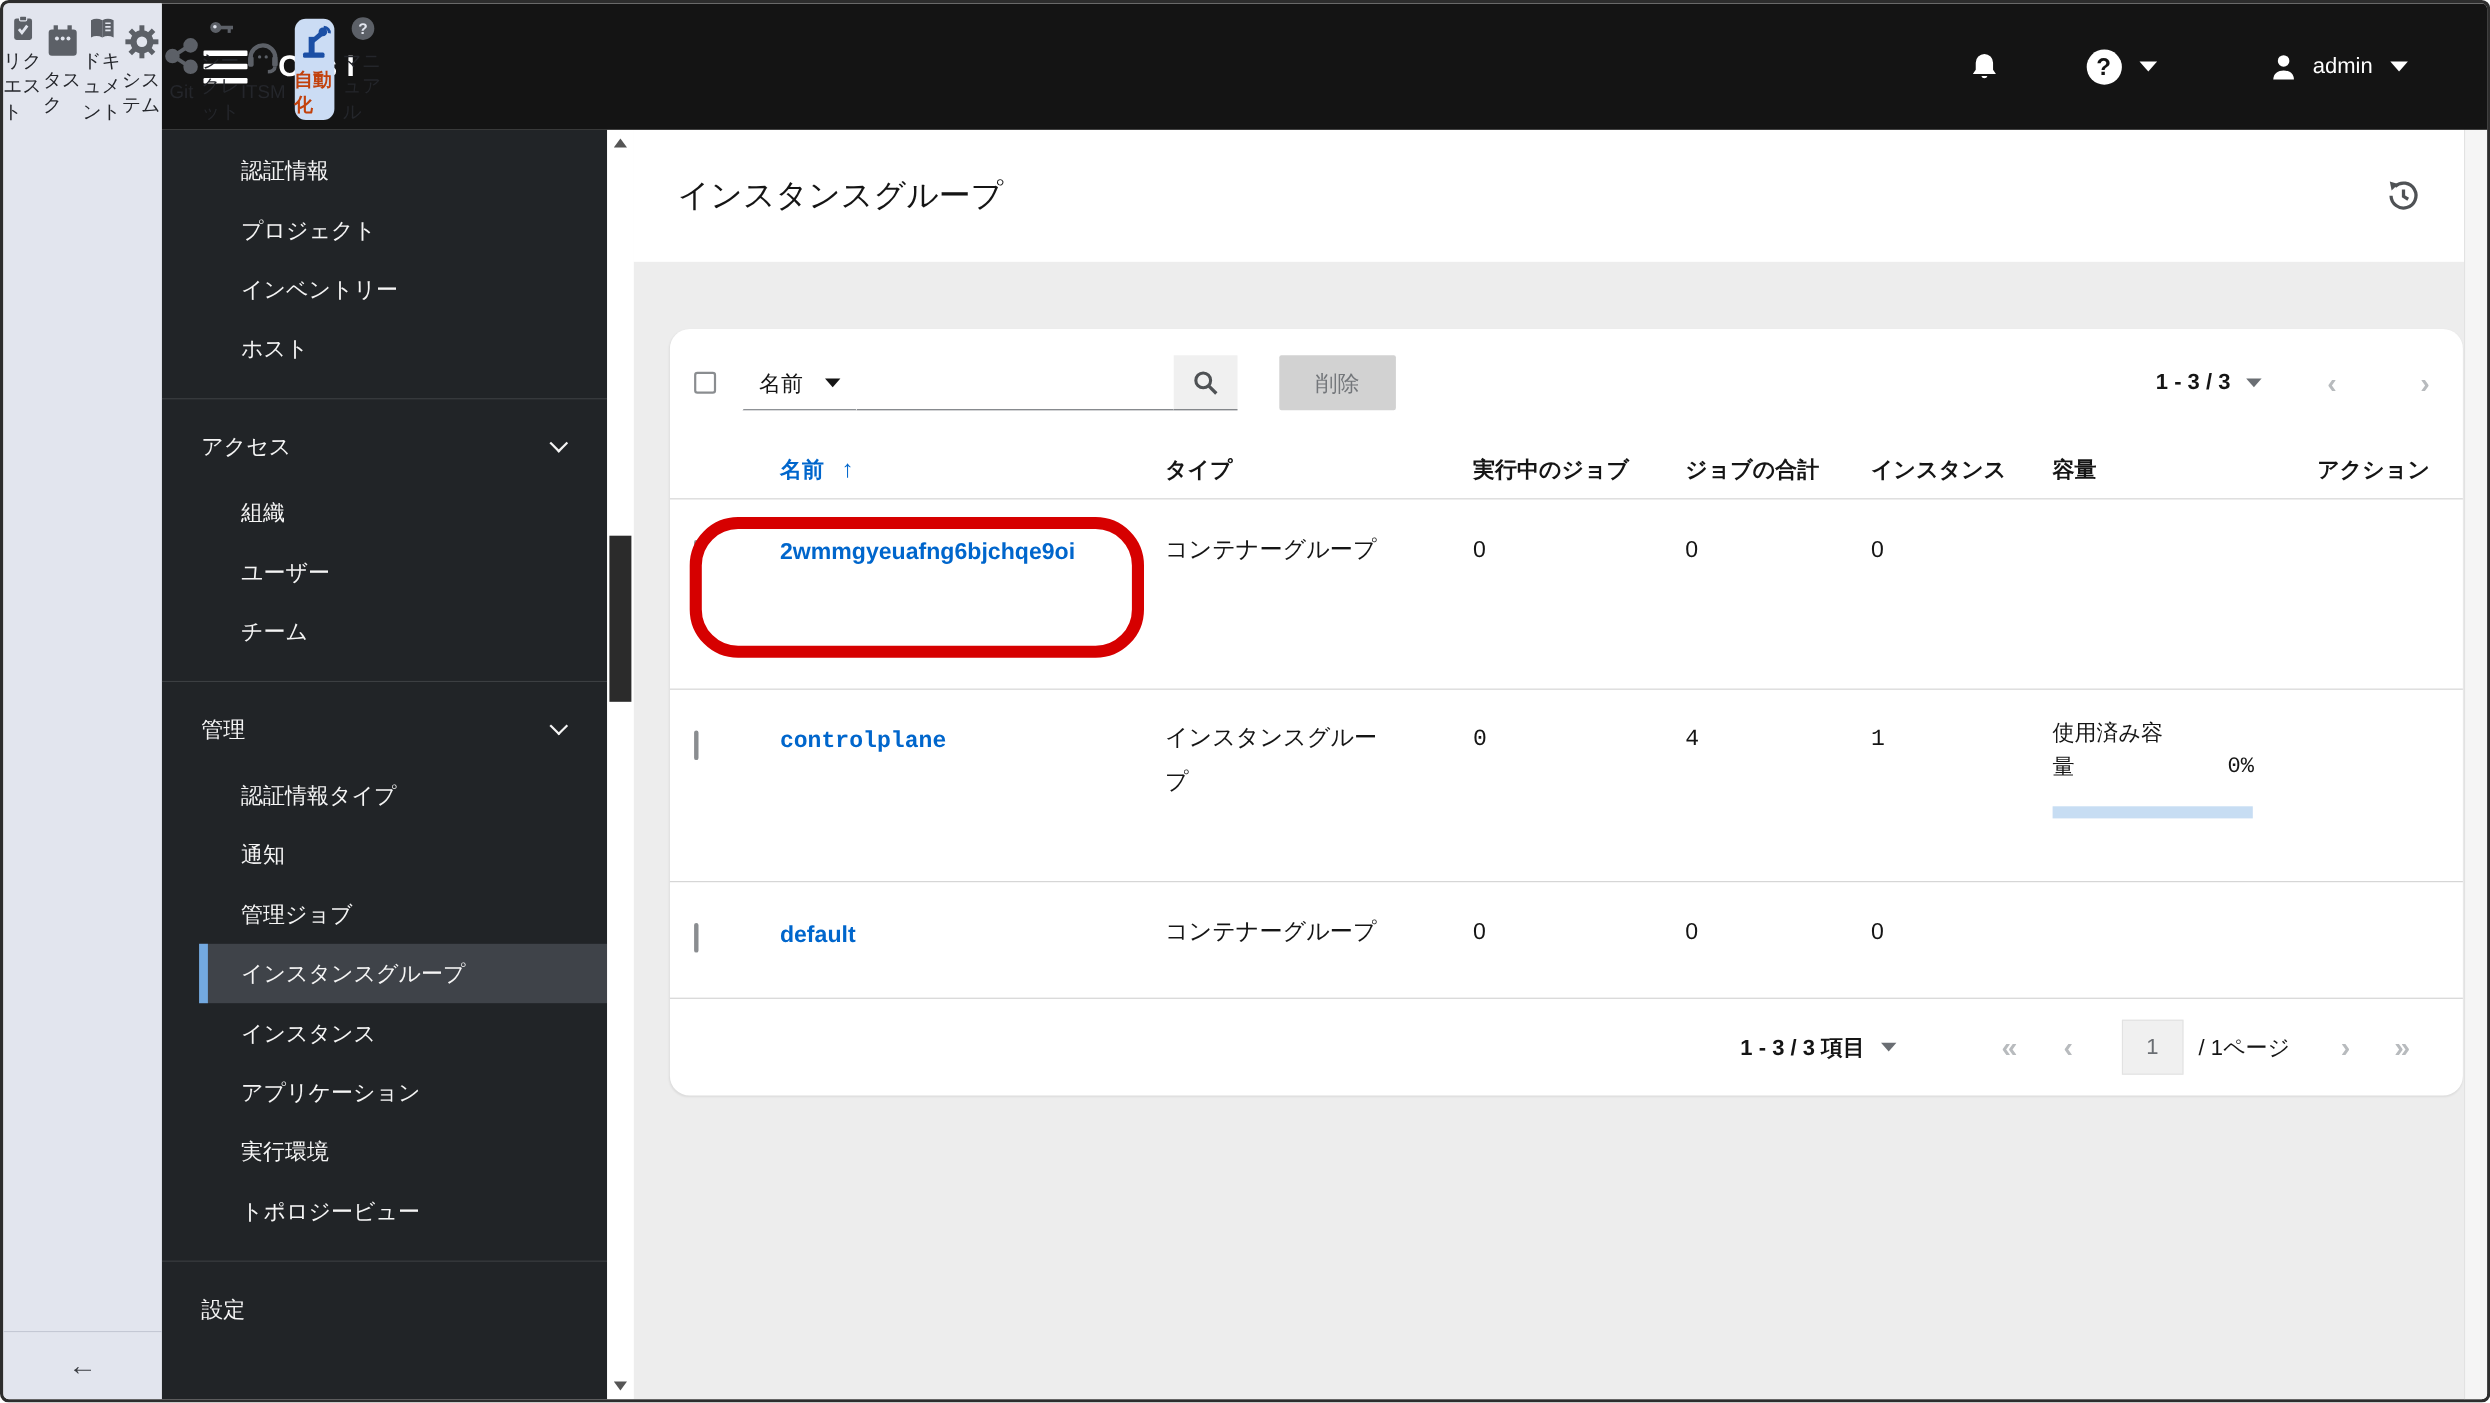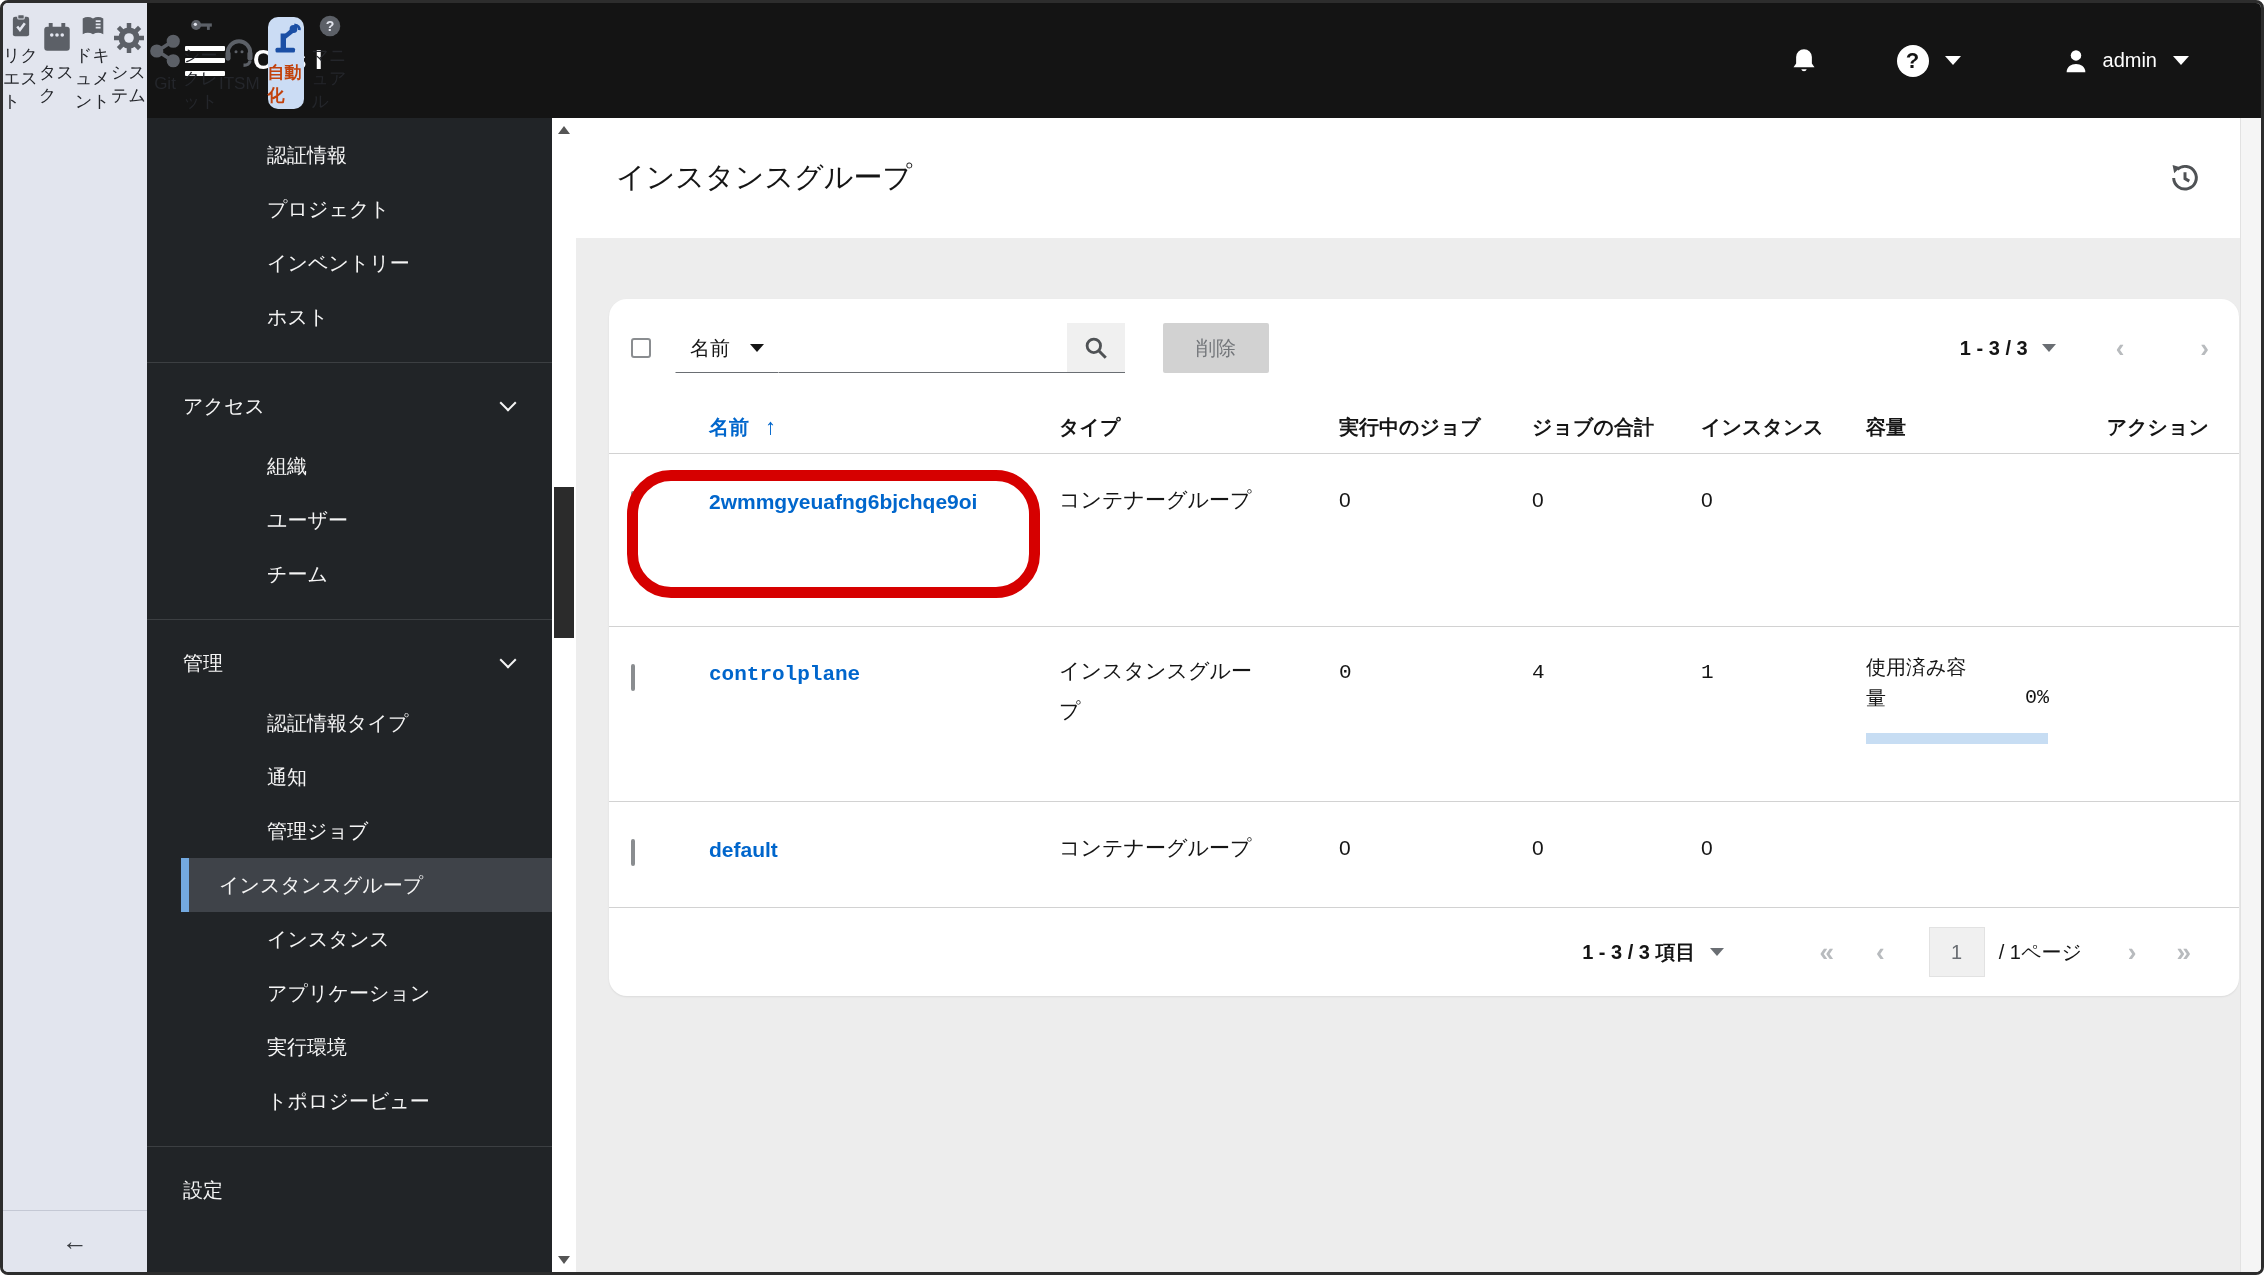--- a/index.html
+++ b/index.html
@@ -44,21 +44,21 @@
   .sidebar { position:absolute; left:144px; top:115px; bottom:0; width:405px; background:#212427;
              color:#f5f5f5; overflow:hidden; z-index:3; }
   .sb-group { padding:10px 0 18px 0; }
   .sb-divider { border-top:1px solid #3c3f42; }
   .sb-header { height:66px; display:flex; align-items:center; padding-left:36px; padding-right:38px;
                font-size:20px; cursor:pointer; }
   .sb-header .sb-flex { flex:1; }
   .chev-down { width:12px; height:12px; border-right:2px solid #f5f5f5; border-bottom:2px solid #f5f5f5;
                transform:rotate(45deg); margin-top:-6px; }
   .sb-item { height:54px; display:flex; align-items:center; padding-left:72px; font-size:20px;
-             cursor:pointer; color:#f5f5f5;margin-left:48px; }
+             cursor:pointer; color:#f5f5f5; }
   .sb-item.selected { background:#3f4349; border-left:8px solid #73a9e0; margin-left:34px; padding-left:30px; }
 
   
   .sb-scroll { position:absolute; left:549px; top:115px; bottom:0; width:24px; background:#ffffff; z-index:3; }
   .sb-scroll .arrow-up { position:absolute; top:8px; left:6px; width:0; height:0;
        border-left:6px solid transparent; border-right:6px solid transparent; border-bottom:8px solid #555; }
   .sb-scroll .arrow-down { position:absolute; bottom:8px; left:6px; width:0; height:0;
        border-left:6px solid transparent; border-right:6px solid transparent; border-top:8px solid #555; }
   .sb-scroll .thumb { position:absolute; top:369px; left:2px; width:20px; height:151px; background:#2b2b2b; }
 

